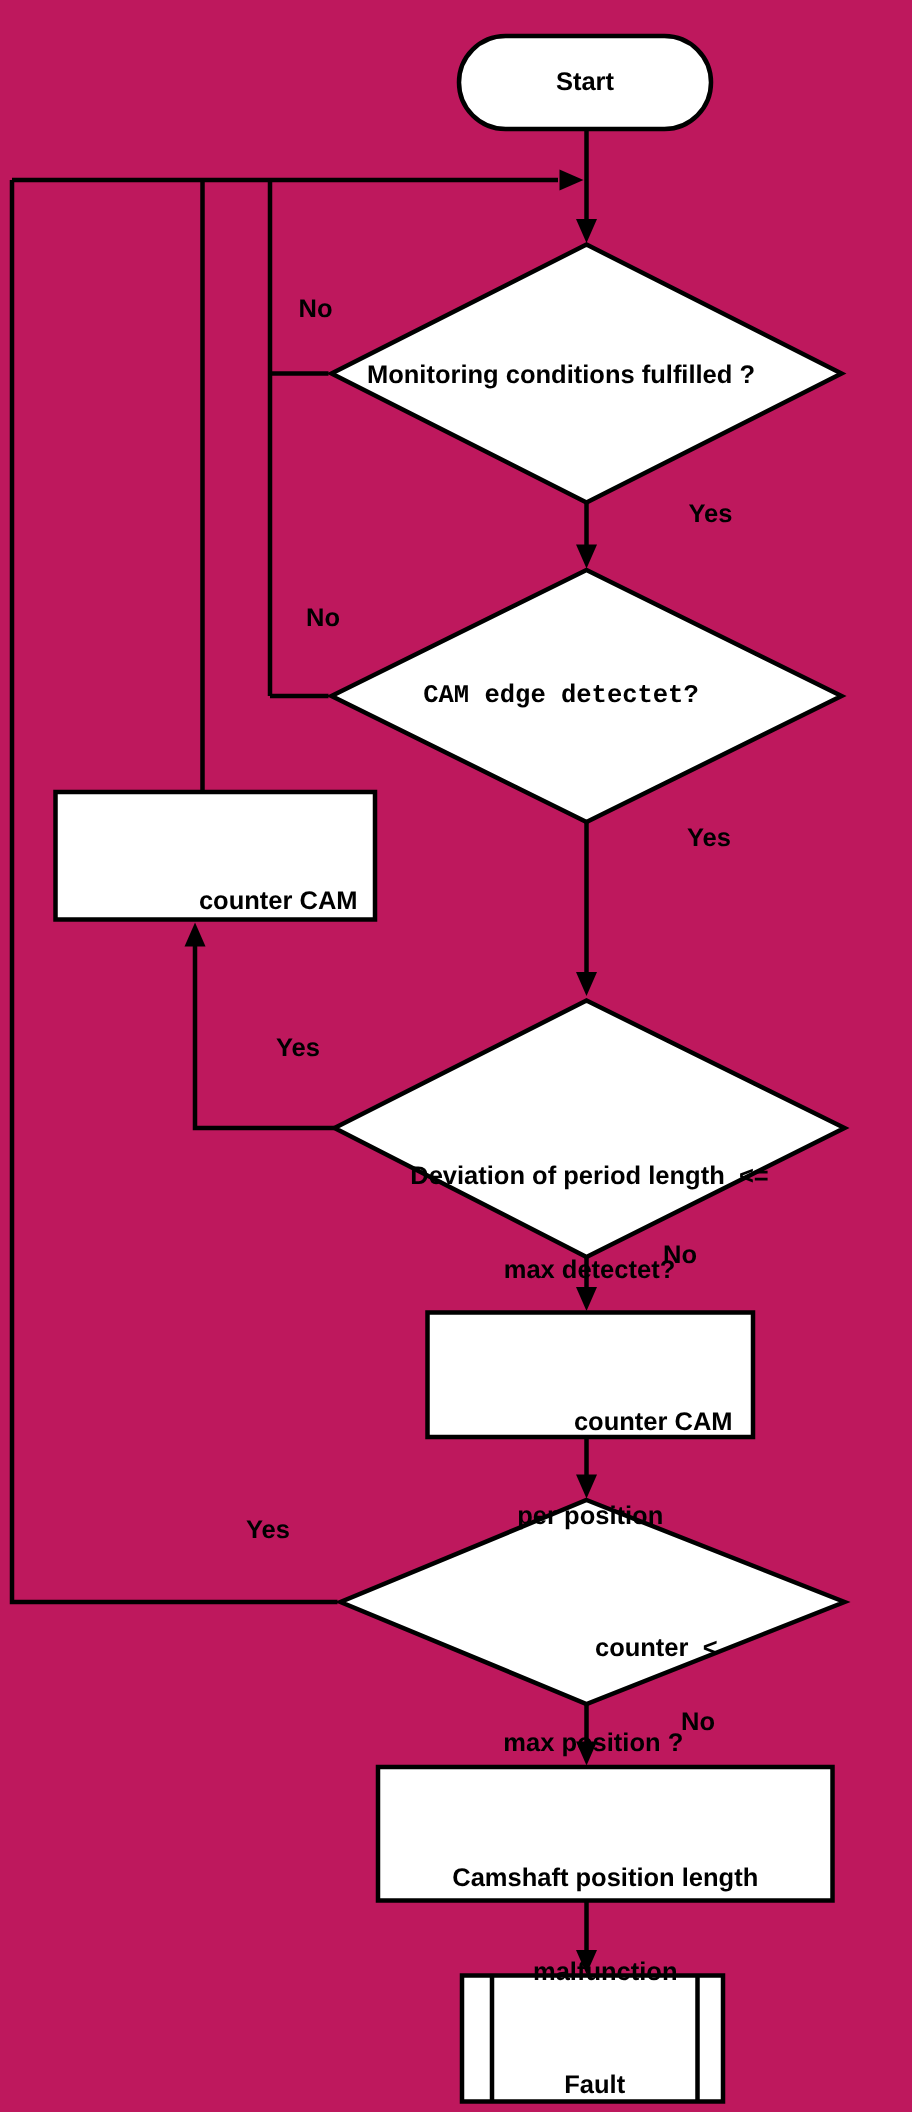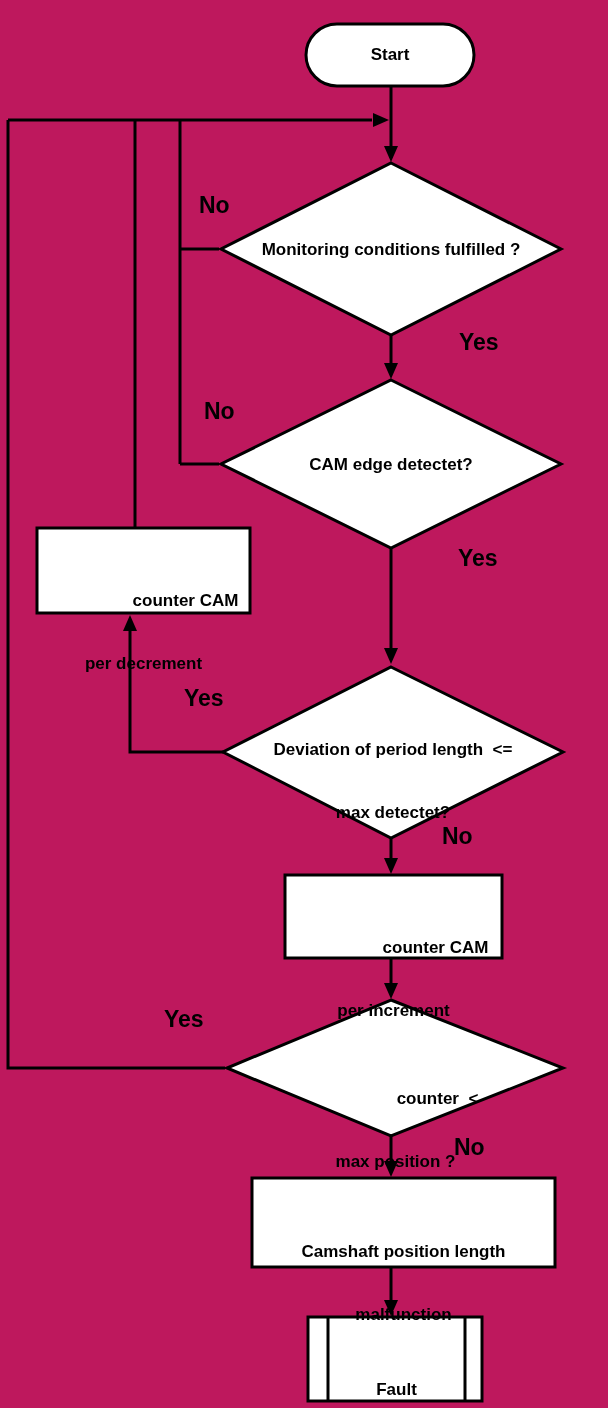--- a/index.html
+++ b/index.html
@@ -18,21 +18,21 @@
     font-weight: bold;
     font-size: 17px;
     line-height: 21px;
     text-align: center;
     white-space: pre;
   }
   .edge-label {
     position: absolute;
     color: #000000;
     font-weight: bold;
-    font-size: 23px;
+    font-size: 17px;
     line-height: 19px;
     white-space: pre;
   }
   .shift-r { transform: translateX(42px); }
 </style>
 </head>
 <body>
 
 <div class="stage">
 
@@ -76,37 +76,36 @@
       <polygon points="130,615 123,631 137,631"></polygon>
       <polygon points="391,874 384,858 398,858"></polygon>
       <polygon points="391,999 384,983 398,983"></polygon>
       <polygon points="391,1177 384,1161 398,1161"></polygon>
       <polygon points="391,1316 384,1300 398,1300"></polygon>
     </g>
   </svg>
 
   <div class="label" style="left:306px; top:44px; width:168px;">Start</div>
 
-  <div class="label" style="left:221px; top:239px; width:340px;">Monitoring conditions fulfilled ?</div>
+  <div class="label" style="left:204px; top:239px; width:340px;">Monitoring conditions fulfilled ?</div>
 
-  <div class="label" style="left:221px; top:454px; width:340px;">CAM edge detectet?</div>
+  <div class="label" style="left:204px; top:454px; width:340px;font-family:Liberation Mono, monospace;">CAM edge detectet?</div>
 
   <div class="label" style="left:37px; top:548px; width:213px;">
     <div class="shift-r">counter CAM</div>
-    <div>per decrement</div>
   </div>
 
-  <div class="label" style="left:223px; top:697px; width:340px;">
+  <div class="label" style="left:223px; top:731px; width:340px;">
     <div>Deviation of period length  &lt;=</div>
     <div>max detectet?</div>
   </div>
 
   <div class="label" style="left:285px; top:895px; width:217px;">
     <div class="shift-r">counter CAM</div>
-    <div>per increment</div>
+    <div>per position</div>
   </div>
 
   <div class="label" style="left:227px; top:1046px; width:337px;">
     <div class="shift-r">counter  &lt;</div>
     <div>max position ?</div>
   </div>
 
   <div class="label" style="left:252px; top:1199px; width:303px;">
     <div>Camshaft position length</div>
     <div>malfunction</div>

